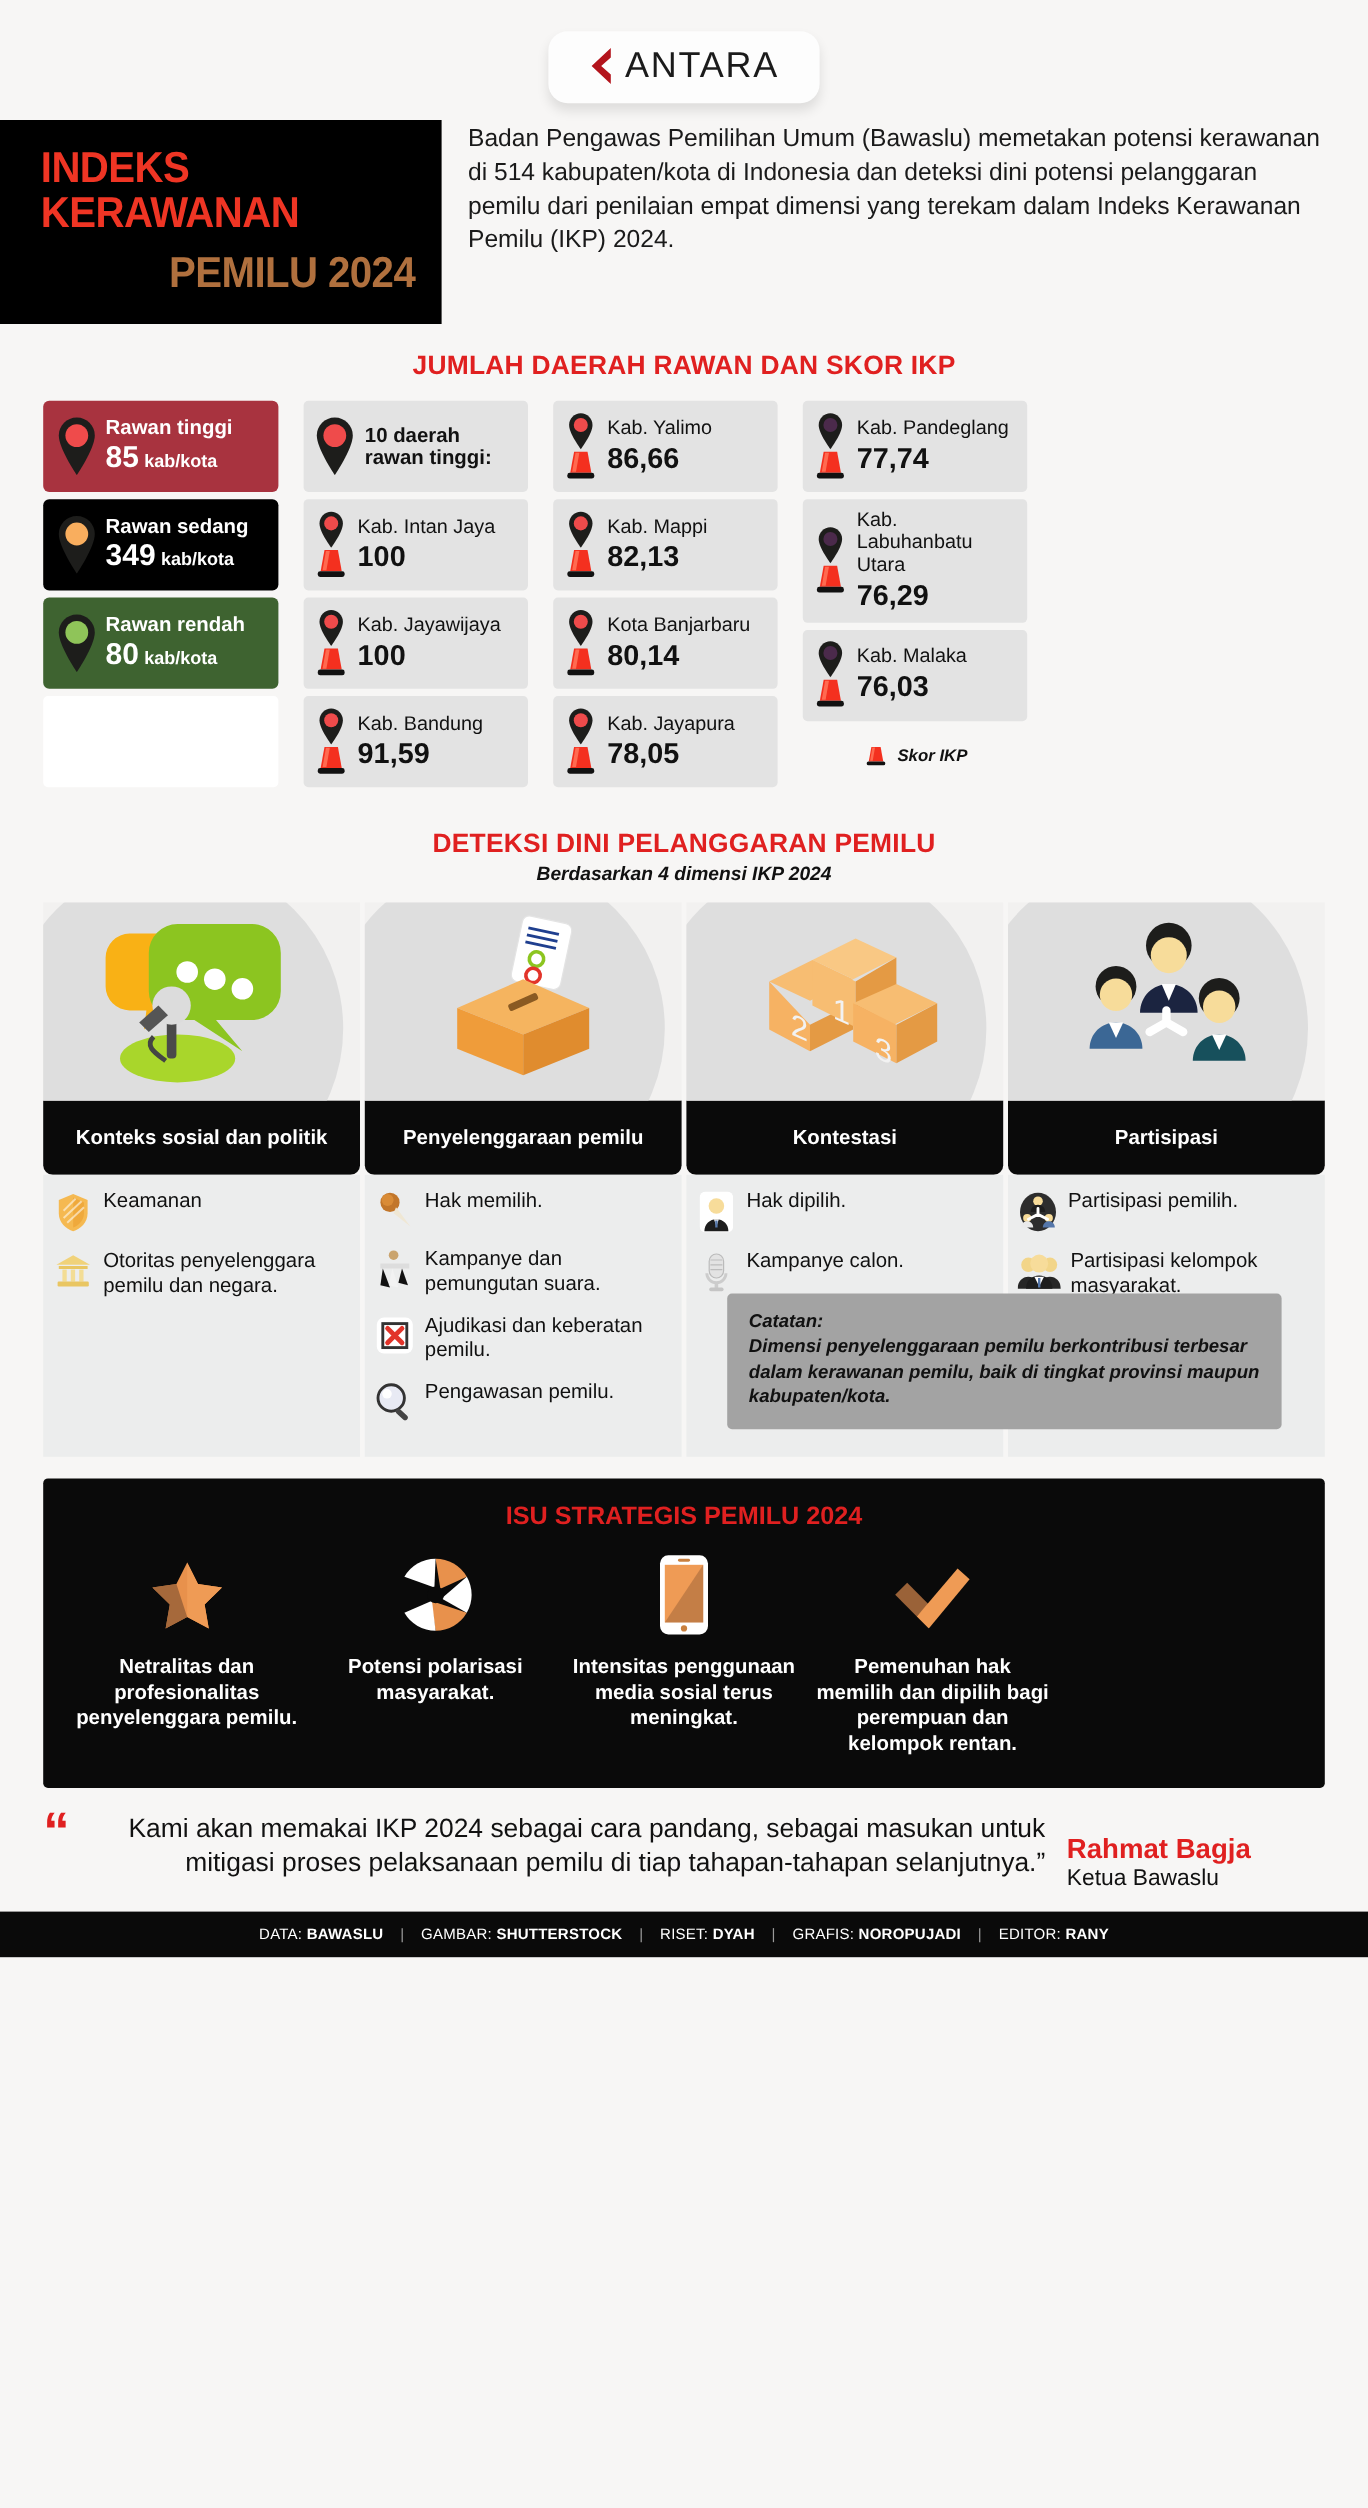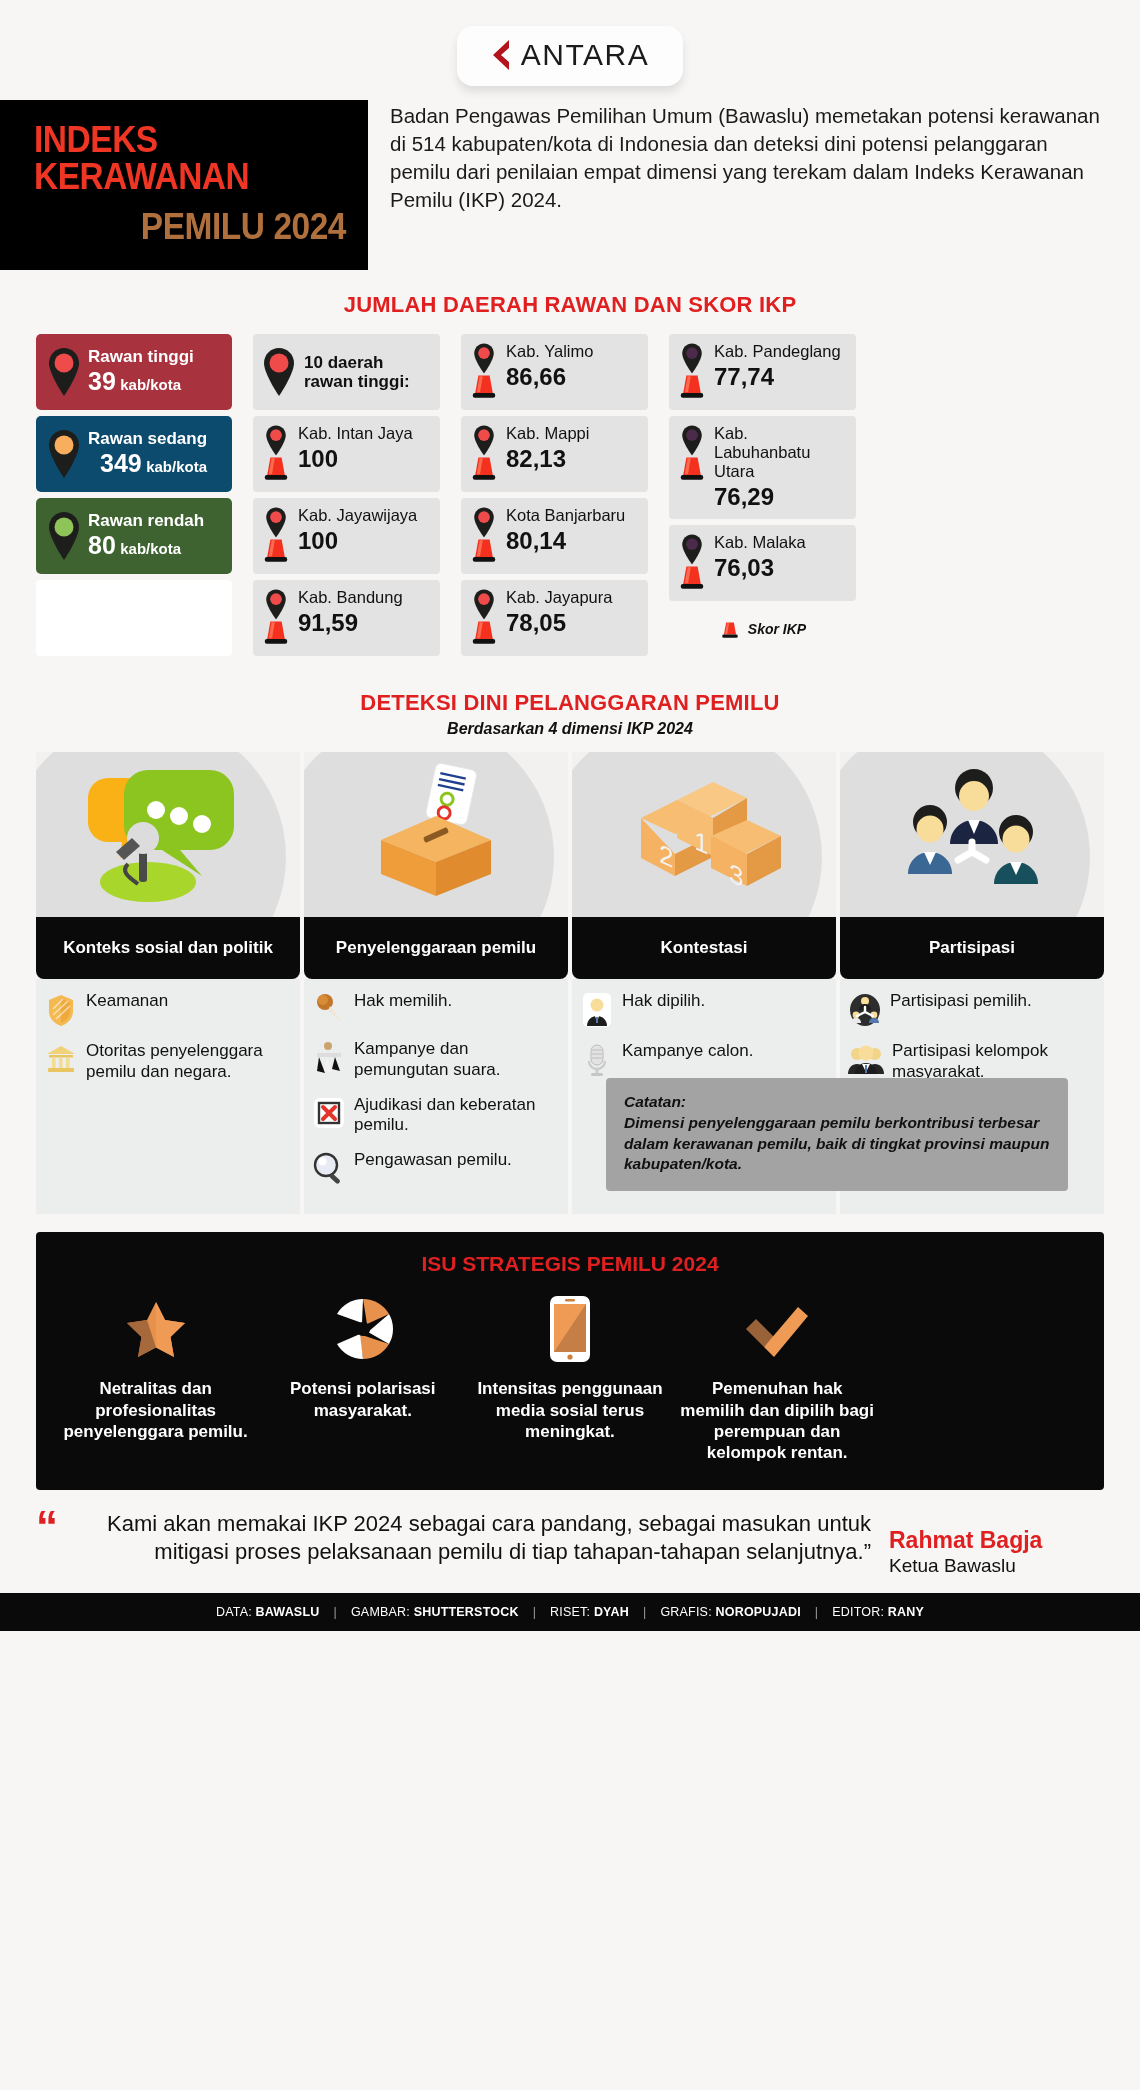--- a/index.html
+++ b/index.html
@@ -68,31 +68,31 @@
   .col { display: flex; flex-direction: column; gap: 6px; }
   .col-legend { width: 196px; }
   .col-list   { width: 187px; }
   .col-last   { width: 187px; }
 
   .legend-card {
     height: 76px; border-radius: 5px; color: #fff;
     display: flex; align-items: center; padding-left: 8px; gap: 4px;
   }
   .legend-red    { background: #a8333f; }
-  .legend-orange { background: #0c4a6e; text-align: right; }
+  .legend-orange { background: #000000; }
   .legend-green  { background: #3e6330; }
   .legend-text  { line-height: 1.18; }
   .legend-label { font-size: 17px; font-weight: 700; }
   .legend-num   { font-size: 25px; font-weight: 700; }
   .legend-unit  { font-size: 15px; font-weight: 700; }
   .legend-blank { height: 76px; background: #fff; border-radius: 4px; }
 
   .cell {
     background: #e3e3e3; border-radius: 4px;
-    padding: 8px 8px 8px 6px; display: flex; gap: 5px; align-items: flex-start;
+    padding: 8px 8px 8px 6px; display: flex; gap: 5px; align-items: center;
     min-height: 76px;
   }
   .cell-head { align-items: center; }
   .cell-body { flex: 1; line-height: 1.15; }
   .cell-name { font-size: 16.5px; color: #111; }
   .cell-name.bold { font-weight: 700; font-size: 17px; }
   .cell-score { font-size: 24px; font-weight: 700; color: #111; margin-top: 2px; }
 
   .skor-legend {
     display: flex; align-items: center; justify-content: center;
@@ -203,21 +203,21 @@
     <div class="table-wrap">
 
       <div class="col col-legend">
         <div class="legend-card legend-red">
           <svg width="40" height="56" viewBox="0 0 40 56">
             <path d="M20 4C11.7 4 5 10.7 5 19c0 11 15 33 15 33s15-22 15-33C35 10.7 28.3 4 20 4z" fill="#1d1d1b"></path>
             <circle cx="20" cy="19" r="9.5" fill="#ef4b4b"></circle>
           </svg>
           <div class="legend-text">
             <div class="legend-label">Rawan tinggi</div>
-            <div><span class="legend-num">39</span>
+            <div><span class="legend-num">85</span>
             <span class="legend-unit">kab/kota</span></div>
           </div>
         </div>
 
         <div class="legend-card legend-orange">
           <svg width="40" height="56" viewBox="0 0 40 56">
             <path d="M20 4C11.7 4 5 10.7 5 19c0 11 15 33 15 33s15-22 15-33C35 10.7 28.3 4 20 4z" fill="#1d1d1b"></path>
             <circle cx="20" cy="19" r="9.5" fill="#f9ae5e"></circle>
           </svg>
           <div class="legend-text">

